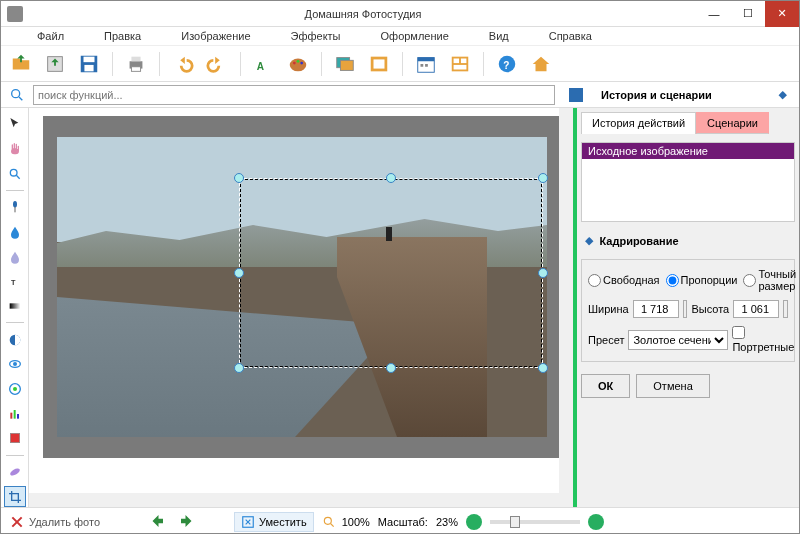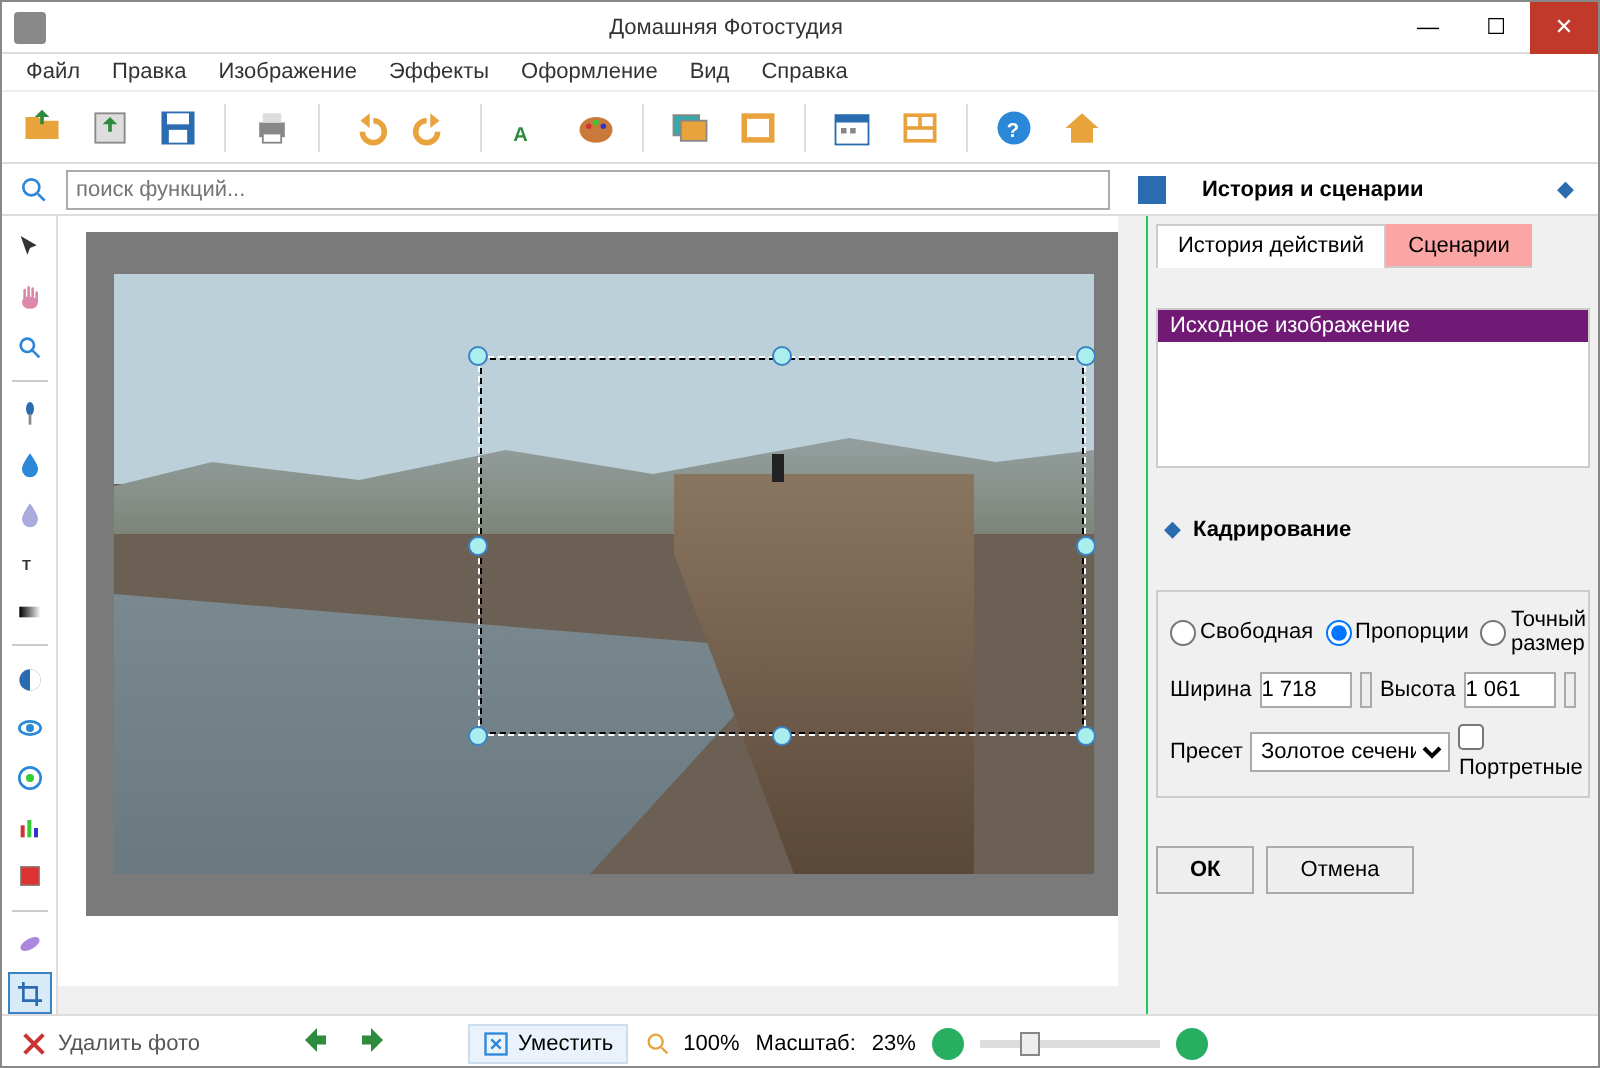--- a/index.html
+++ b/index.html
@@ -6,21 +6,21 @@
 body { width: 800px; height: 534px; background: #fff; overflow: hidden; border: 1px solid #888; }
 
 .titlebar { height: 26px; background: #fff; display: flex; align-items: center; border-bottom: 1px solid #ddd; }
 .titlebar .icon { width: 16px; height: 16px; margin: 0 6px; background: #888; border-radius: 2px; }
 .titlebar .title { flex: 1; text-align: center; color: #333; }
 .titlebar .winbtns { display: flex; }
 .titlebar .winbtn { width: 34px; height: 26px; display: flex; align-items: center; justify-content: center; color: #000; }
 .titlebar .winbtn.close { background: #c0392b; color: #fff; }
 
 .menubar { height: 19px; background: #fff; display: flex; align-items: center; padding: 0 6px; gap: 4px; border-bottom: 1px solid #eee; }
-.menubar .menuitem { padding: 2px 6px; color: #333; }
+.menubar .menuitem { padding: 2px 6px; color: #333; margin-left: 24px; }
 
 .toolbar { height: 36px; background: #fff; display: flex; align-items: center; padding: 0 6px; gap: 6px; border-bottom: 1px solid #ddd; }
 .tbtn { width: 28px; height: 28px; display: inline-flex; align-items: center; justify-content: center; border: 1px solid transparent; border-radius: 2px; }
 .tsep { width: 1px; height: 24px; background: #ddd; margin: 0 3px; }
 .tbtn svg { width: 22px; height: 22px; }
 
 .searchrow { height: 26px; display: flex; align-items: center; padding: 2px 6px; gap: 6px; border-bottom: 1px solid #ddd; }
 .searchrow .mag { width: 20px; height: 20px; display: flex; align-items: center; justify-content: center; }
 .searchrow input { flex: 0 0 522px; height: 20px; border: 1px solid #aaa; padding: 0 4px; color: #777; }
 .panel-header { flex: 1; display: flex; align-items: center; gap: 18px; padding-left: 8px; }
@@ -44,35 +44,35 @@
 .water { position: absolute; left: 0; top: 160px; width: 340px; height: 140px; background: linear-gradient(#7a8890, #6a7880); clip-path: polygon(0 0, 100% 20%, 70% 100%, 0 100%); }
 .crop { position: absolute; left: 196px; top: 62px; width: 304px; height: 190px; }
 .crop-overlay { position: absolute; inset: 0; border: 1px dashed #fff; outline: 1px dashed #000; outline-offset: -2px; }
 .chandle { position: absolute; width: 10px; height: 10px; background: #aee; border: 1px solid #3b82c4; border-radius: 50%; }
 .chandle.tl { left: -5px; top: -5px; } .chandle.tm { left: 50%; top: -5px; margin-left: -5px; } .chandle.tr { right: -5px; top: -5px; }
 .chandle.ml { left: -5px; top: 50%; margin-top: -5px; } .chandle.mr { right: -5px; top: 50%; margin-top: -5px; }
 .chandle.bl { left: -5px; bottom: -5px; } .chandle.bm { left: 50%; bottom: -5px; margin-left: -5px; } .chandle.br { right: -5px; bottom: -5px; }
 .vscroll { position: absolute; right: 0; top: 0; width: 14px; height: 100%; background: #f0f0f0; }
 .hscroll { position: absolute; left: 0; bottom: 0; right: 14px; height: 14px; background: #f0f0f0; }
 
-.sidepanel { width: 226px; background: #f0f0f0; border-left: 1px solid #22c55e; padding: 4px; display: flex; flex-direction: column; gap: 20px; }
+.sidepanel { width: 226px; background: #f0f0f0; border-left: 4px solid #22c55e; padding: 4px; display: flex; flex-direction: column; gap: 8px; }
 .tabs { display: flex; background: #f0f0f0; }
 .tab { padding: 4px 10px; border: 1px solid #ccc; border-bottom: none; background: #fff; }
 .tab.inactive { background: #fca5a5; border-color: transparent; border-bottom: 1px solid #ccc; }
 .histlist { background: #fff; border: 1px solid #ccc; height: 80px; }
 .histitem { background: #701a75; color: #fff; padding: 2px 6px; }
 .panelsection { background: #f0f0f0; }
 .panelsection .sechead { display: flex; align-items: center; gap: 6px; padding: 4px; }
 .panelsection .sechead .diamond { color: #2b6cb0; }
 .panelsection .sechead b { font-weight: bold; }
 .cropbox { background: #f0f0f0; border: 1px solid #ccc; padding: 8px 6px; display: flex; flex-direction: column; gap: 8px; }
 .radiorow { display: flex; gap: 6px; }
 .radiorow label { display: flex; align-items: center; gap: 2px; }
 .dimrow { display: flex; align-items: center; gap: 4px; }
-.dimrow input[type=text] { width: 46px; height: 18px; border: 1px solid #aaa; text-align: left; padding-right: 2px; }
+.dimrow input[type=text] { width: 46px; height: 18px; border: 1px solid #aaa; text-align: center; padding-right: 2px; }
 .spin { width: 12px; height: 18px; border: 1px solid #aaa; background: #eee; }
 .presetrow { display: flex; align-items: center; gap: 4px; }
 .presetrow select { width: 100px; height: 20px; border: 1px solid #aaa; background: #fff; }
 .btnrow { display: flex; gap: 6px; margin-top: 4px; }
 .btn { height: 24px; padding: 0 16px; background: #eee; border: 1px solid #aaa; display: flex; align-items: center; }
 
 .footer { height: 28px; display: flex; align-items: center; padding: 0 8px; gap: 8px; border-top: 1px solid #ddd; background: #fff; }
 .footer .del { color: #555; display: flex; align-items: center; gap: 4px; }
 .footer .navbtn svg { width: 22px; height: 18px; }
 .footer .fitbtn { border: 1px solid #cde; padding: 2px 6px; display: flex; align-items: center; gap: 4px; background: #eaf3fb; }

